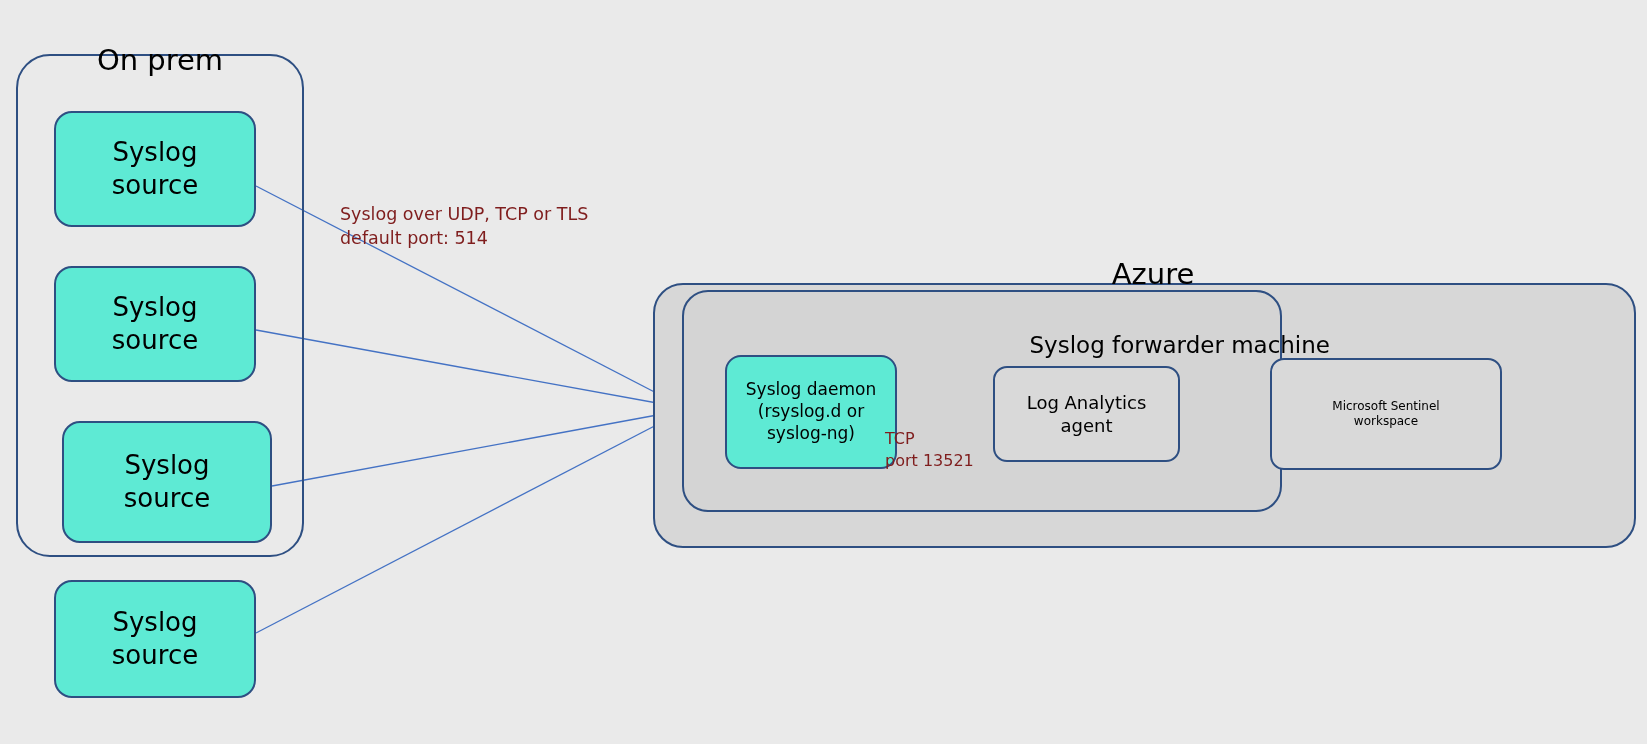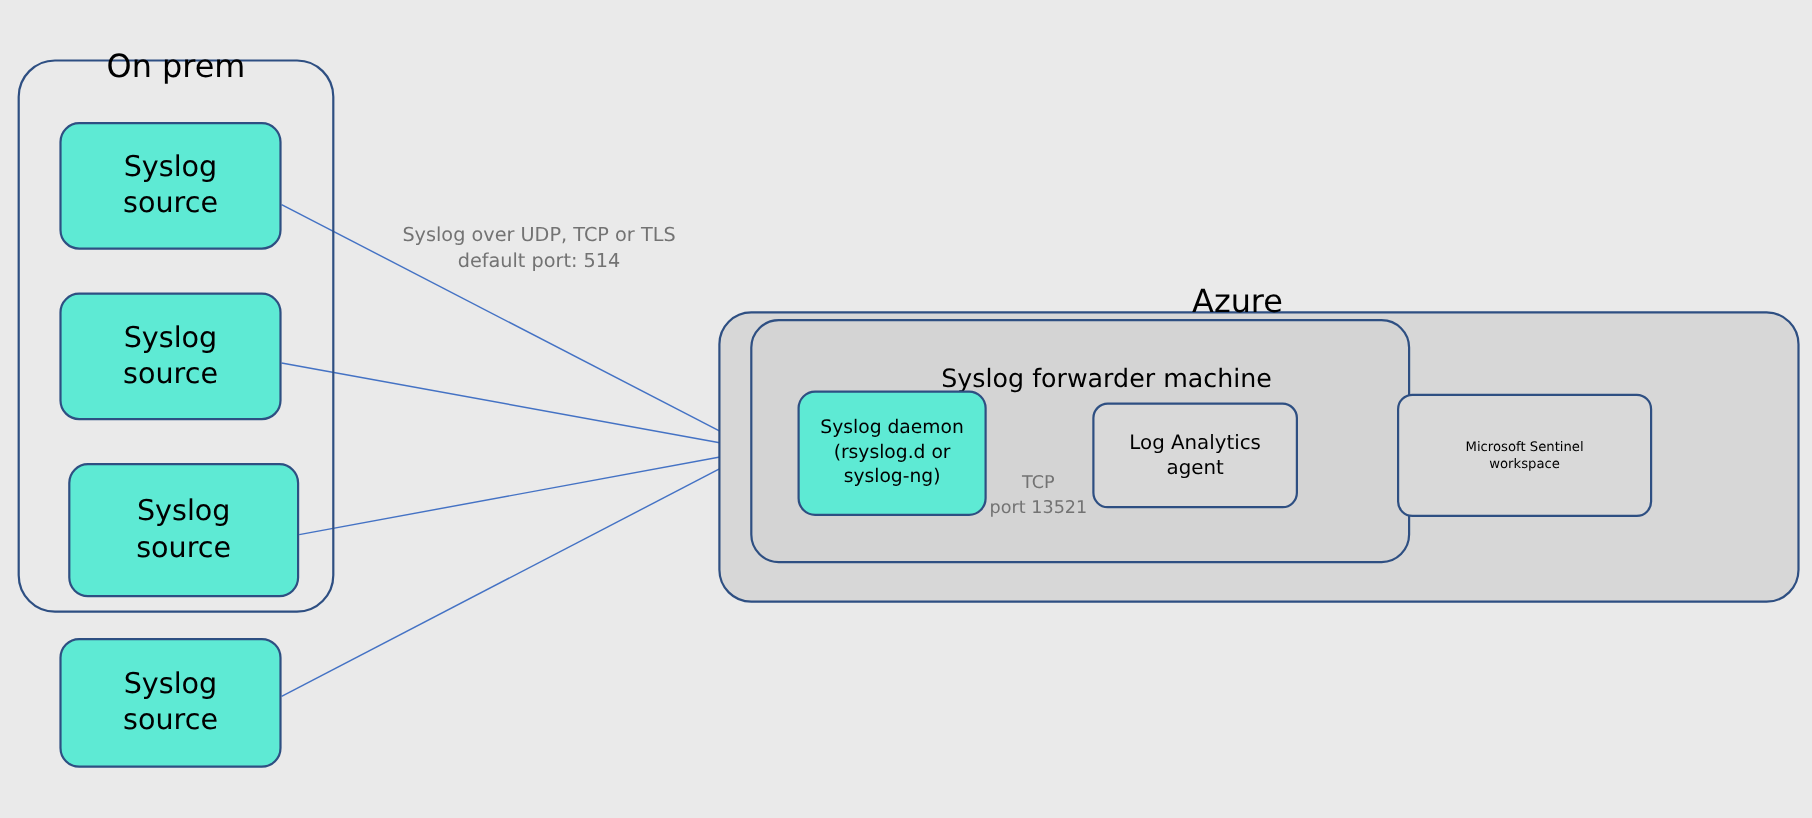--- a/index.html
+++ b/index.html
@@ -57,37 +57,38 @@
   }
   #azure-container {
     left: 653px;
     top: 283px;
     width: 983px;
     height: 265px;
     border-radius: 30px;
     background: #d7d7d7;
   }
   #azure-title {
-    left: 990px;
+    left: 1018px;
     top: 232px;
     width: 270px;
   }
   #forwarder-container {
     left: 682px;
     top: 290px;
     width: 600px;
     height: 222px;
     border-radius: 26px;
     background: #d4d4d4;
   }
   #forwarder-title {
     left: 682px;
     top: 306px;
     width: 648px;
     font-size: 23px;
+    text-align: right;
   }
   
   .node {
     position: absolute;
     box-sizing: border-box;
     border: 2px solid #2e4f82;
     border-radius: 18px;
     display: flex;
     align-items: center;
     justify-content: center;
@@ -113,23 +114,22 @@
     left: 993px; top: 366px; width: 187px; height: 96px;
     font-size: 18px; border-radius: 14px;
   }
   #sentinel-workspace {
     left: 1270px; top: 358px; width: 232px; height: 112px;
     font-size: 12px; border-radius: 14px;
   }
   
   .edge-label {
     position: absolute;
-    text-align: center;
     line-height: 1.35;
-    color: #737373;
+    color: #7f1d1d;
     white-space: pre-line;
   }
   #label-syslog-over {
     left: 340px; top: 203px; width: 300px; font-size: 17.5px;
   }
   #label-tcp-port {
     left: 885px; top: 428px; width: 118px; font-size: 16px;
   }
 </style>
 </head>

